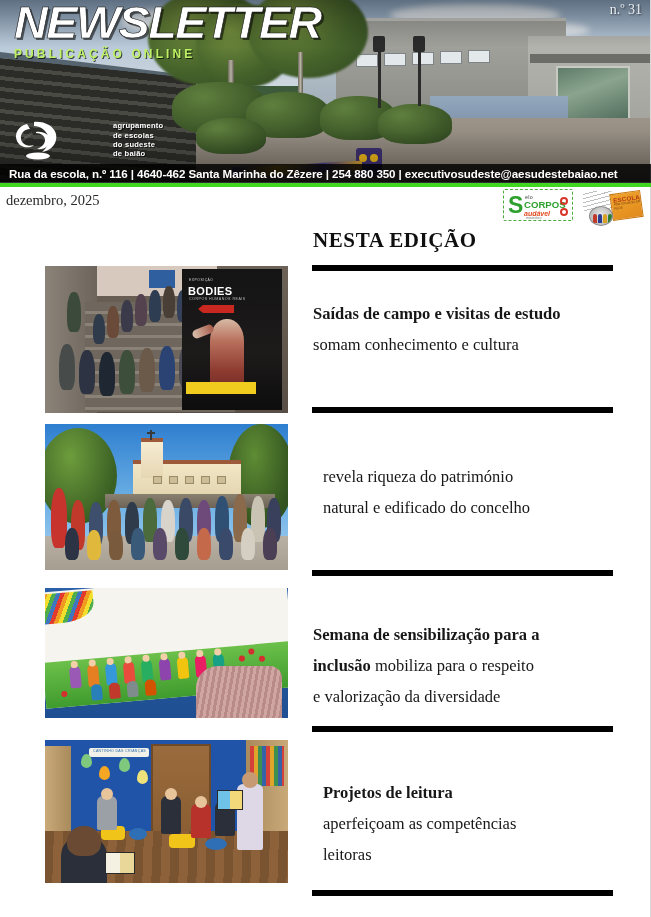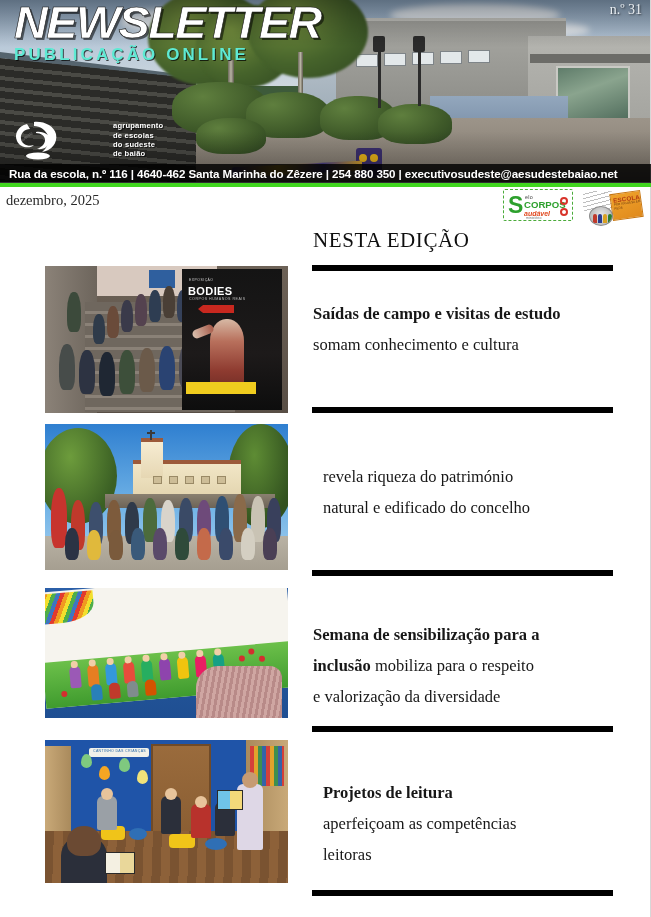--- a/index.html
+++ b/index.html
@@ -122,22 +122,22 @@
     letter-spacing: -1.5px;
     color: #ffffff;
     -webkit-text-stroke: 0.6px #111;
     text-shadow: 2px 2px 0 rgba(0,0,0,.55);
     transform: scaleX(1.04);
     transform-origin: left center;
   }
   .masthead .sub {
     display: inline-block;
     font-family: "Liberation Sans", sans-serif;
-    font-weight: 700; font-size: 17px; letter-spacing: 3.1px;
-    color: #5eead4; background: transparent;
+    font-weight: 700; font-size: 12px; letter-spacing: 3.1px;
+    color: #bef264; background: transparent;
     text-shadow: 1px 1px 0 rgba(0,0,0,.7);
     margin-top: 1px;
   }
   .issue-no {
     position: absolute; right: 9px; top: 2px; z-index: 6;
     font-family: "Liberation Serif", serif;
     font-size: 14px; color: #e9eef2;
     text-shadow: 1px 1px 2px rgba(0,0,0,.6);
   }
 
@@ -258,21 +258,21 @@
     position: absolute; width: 4px; height: 9px; bottom: 2px; border-radius: 2px 2px 0 0;
     display: block;
   }
 
   
   .content { position: absolute; left: 0; top: 232px; width: 651px; height: 685px; }
 
   .section-title {
     position: absolute; left: 313px; top: -4px;
     font-family: "Liberation Serif", serif;
-    font-size: 21px; font-weight: 400; color: #0f0f0f;
+    font-size: 21px; font-weight: 700; color: #0f0f0f;
     letter-spacing: .6px;
   }
 
   .divider {
     position: absolute; left: 312px; width: 301px; height: 6px; background: #000;
   }
   .divider.d0 { top: 33px; }
   .divider.d1 { top: 175px; }
   .divider.d2 { top: 338px; }
   .divider.d3 { top: 494px; }

